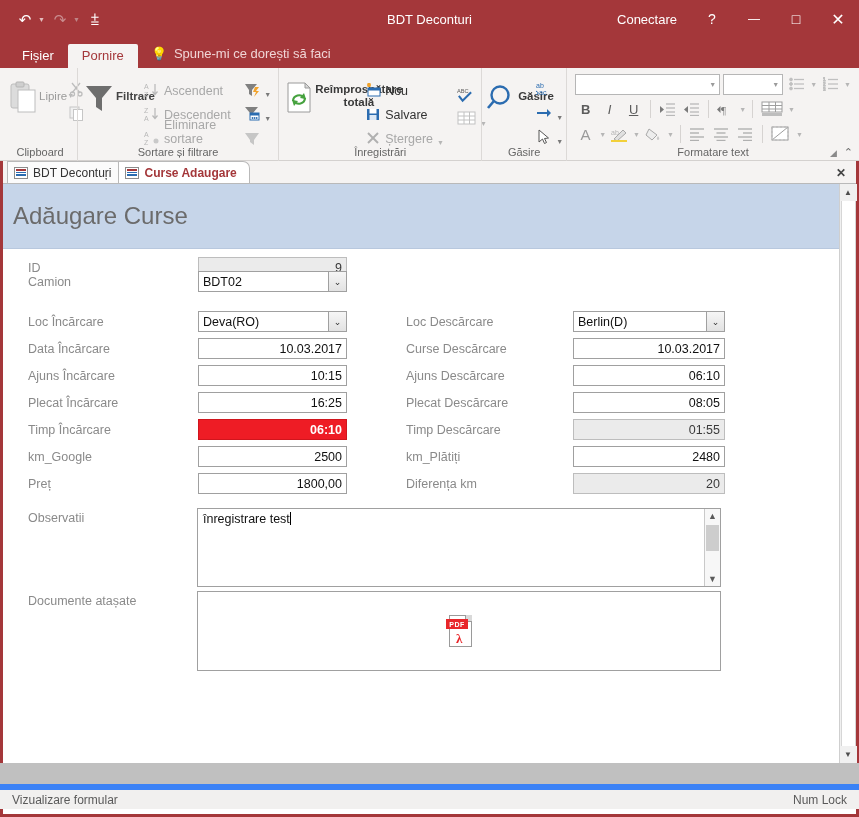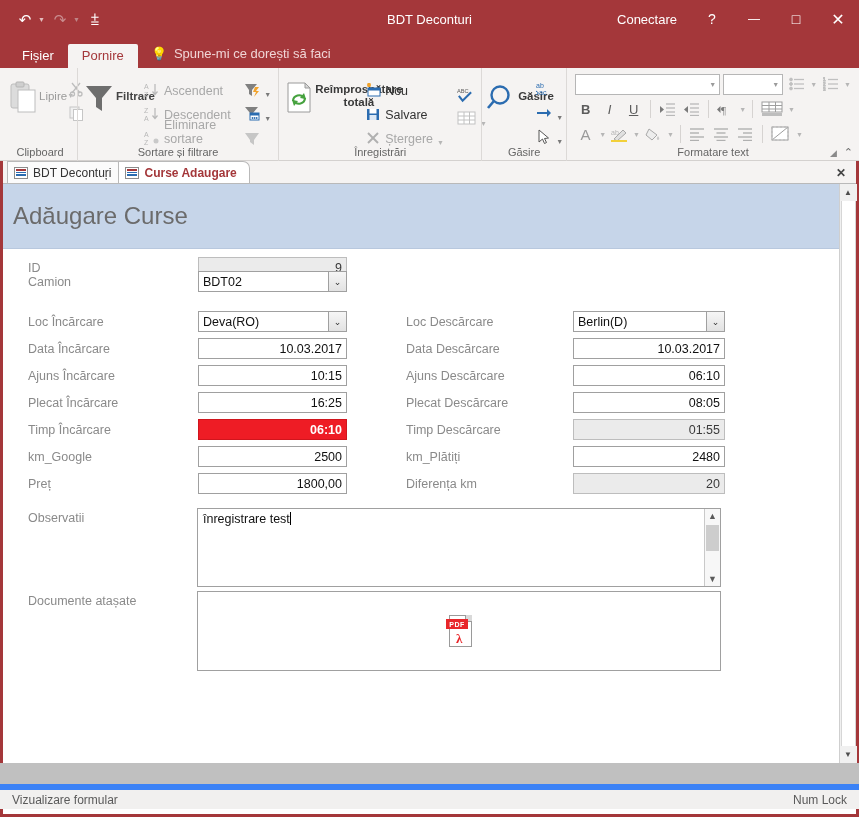--- a/index.html
+++ b/index.html
@@ -673,21 +673,21 @@
 
         <div class="row" style="left:403px; top:62px; width:320px;">
           <div class="lbl" style="width:167px">Loc Descărcare</div>
           <div class="ctl left combo" style="width:152px">
             <span>Berlin(D)</span>
             <span class="arrow">⌄</span>
           </div>
         </div>
 
         <div class="row" style="left:403px; top:89px; width:320px;">
-          <div class="lbl" style="width:167px">Data Descărcare</div>
+          <div class="lbl" style="width:167px">Curse Descărcare</div>
           <div class="ctl" style="width:152px">10.03.2017</div>
         </div>
 
         <div class="row" style="left:403px; top:116px; width:320px;">
           <div class="lbl" style="width:167px">Ajuns Descărcare</div>
           <div class="ctl" style="width:152px">06:10</div>
         </div>
 
         <div class="row" style="left:403px; top:143px; width:320px;">
           <div class="lbl" style="width:167px">Plecat Descărcare</div>

